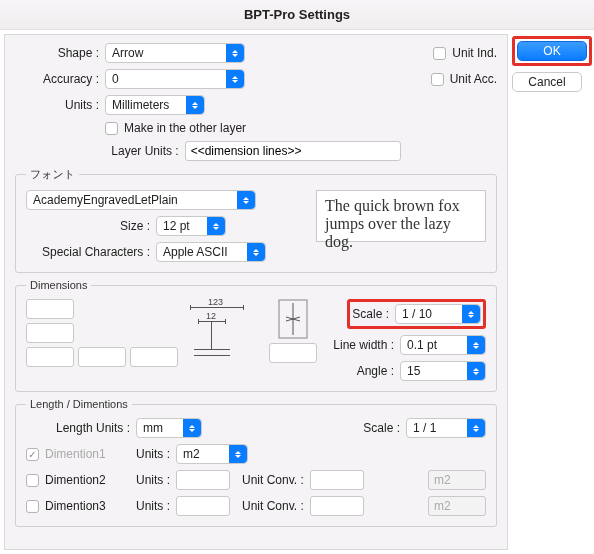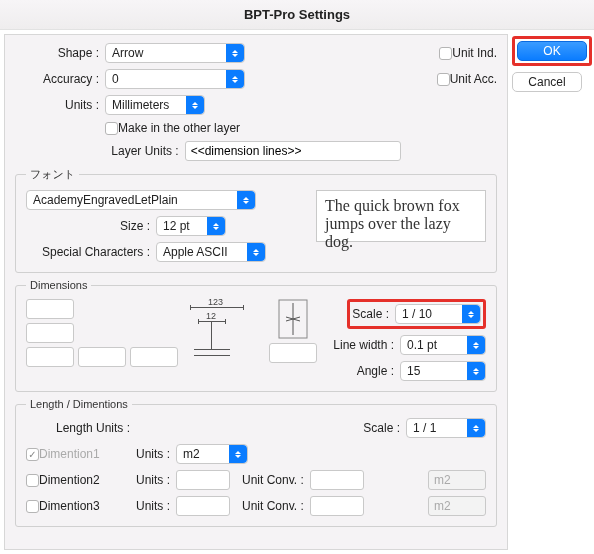--- a/index.html
+++ b/index.html
@@ -60,21 +60,21 @@
   }
   .drop .caret::before { border-bottom: 3px solid #fff; margin-bottom: 1px; }
   .drop .caret::after  { border-top: 3px solid #fff; }
 
   .txt {
     height: 20px; background: #fff; border: 1px solid #c9c9c9;
     border-radius: 3px; padding: 1px 5px; font-size: 12px;
   }
 
   .cb {
-    display: inline-flex; align-items: center; 
+    display: inline-flex; align-items: center; gap: 6px;
     font-size: 12px;
   }
   .cb .box {
     width: 13px; height: 13px; border: 1px solid #b5b5b5;
     border-radius: 3px; background: #fff; display: inline-flex;
     align-items: center; justify-content: center; font-size: 10px; color: #888;
   }
 
   fieldset {
     border: 1px solid #d0d0d0;
@@ -262,20 +262,24 @@
             </span>
           </div>
         </div>
       </fieldset>
 
       <fieldset>
         <legend>Length / Dimentions</legend>
 
         <div class="row">
           <span class="lbl" style="width:110px">Length Units :</span>
+          <span class="drop" style="width:66px">
+            <span>mm</span>
+            <span class="caret"></span>
+          </span>
           <span style="flex:1"></span>
           <span class="lbl">Scale :</span>
           <span class="drop" style="width:80px">
             <span>1 / 1</span>
             <span class="caret"></span>
           </span>
         </div>
 
         <div class="row">
           <span class="cb muted" style="width:110px">

